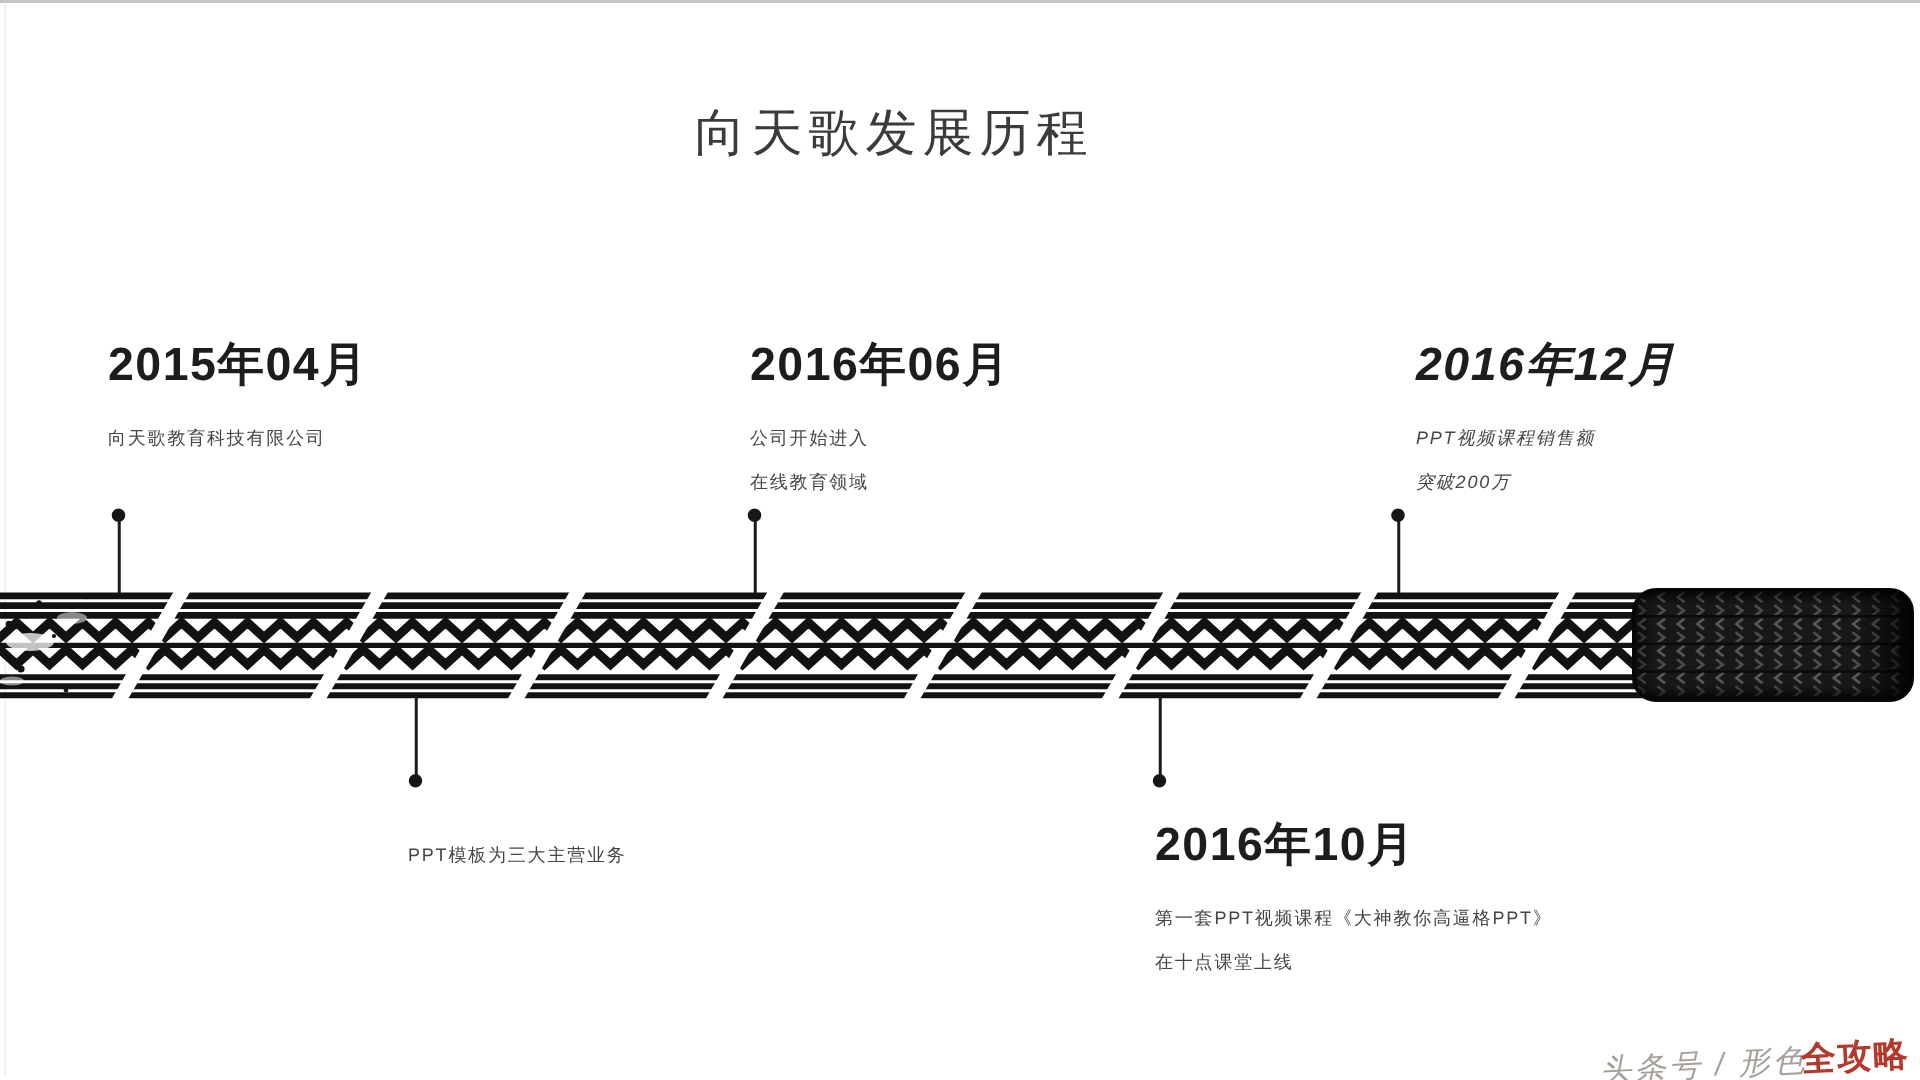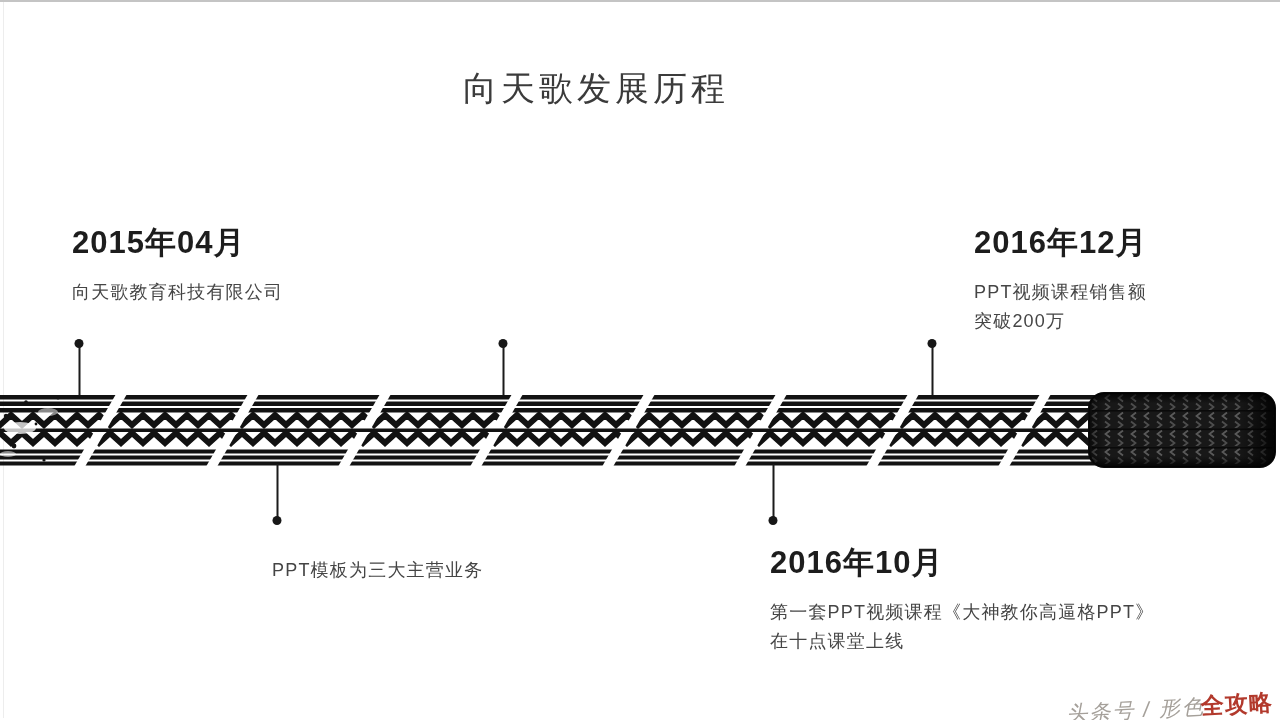--- a/index.html
+++ b/index.html
@@ -14,21 +14,21 @@
 
   .slide-title{
     position:absolute;left:0;top:66px;width:1192px;text-align:center;
     font-size:34px;font-weight:400;color:#3b3b3b;letter-spacing:4px;margin:0;
   }
 
   .tl-item{position:absolute;}
   .tl-item.top{top:222px;}
   .tl-item.bottom{top:542px;}
   .tl-date{font-size:31px;font-weight:700;color:#1d1d1d;letter-spacing:1px;}
-  .tl-desc{margin-top:14px;font-size:18px;color:#454545;line-height:29px;letter-spacing:1.2px;}
+  .tl-desc{margin-top:14px;font-size:12px;color:#454545;line-height:29px;letter-spacing:1.2px;}
 
   .connector{position:absolute;display:flex;flex-direction:column;align-items:center;transform:translateX(-50%);}
   .connector.top{top:339px;}
   .connector.bottom{top:464px;}
   .connector .dot{width:9px;height:9px;border-radius:50%;background:#171717;}
   .connector .line{width:2px;background:#1b1b1b;}
   .connector.top .line{height:52px;margin-top:-1px;}
   .connector.bottom .line{height:53px;margin-bottom:-1px;}
 
   .track-svg{position:absolute;left:0;top:394px;}
@@ -50,21 +50,28 @@
   <div class="edge-left"></div>
 
   <h1 class="slide-title">向天歌发展历程</h1>
 
   <div class="tl-item top" style="left:72px;">
     <div class="tl-date">2015年04月</div>
     <div class="tl-desc">
       <div>向天歌教育科技有限公司</div>
     </div>
   </div>
-  <div class="tl-item top" style="left:974px;">
+  <div class="tl-item top" style="left:500px;">
+    <div class="tl-date">2016年06月</div>
+    <div class="tl-desc">
+      <div>公司开始进入</div>
+      <div>在线教育领域</div>
+    </div>
+  </div>
+  <div class="tl-item top" style="left:944px;font-style:italic;">
     <div class="tl-date">2016年12月</div>
     <div class="tl-desc">
       <div>PPT视频课程销售额</div>
       <div>突破200万</div>
     </div>
   </div>
 
   <div class="connector top" style="left:79px;">
     <span class="dot"></span>
     <span class="line"></span>

